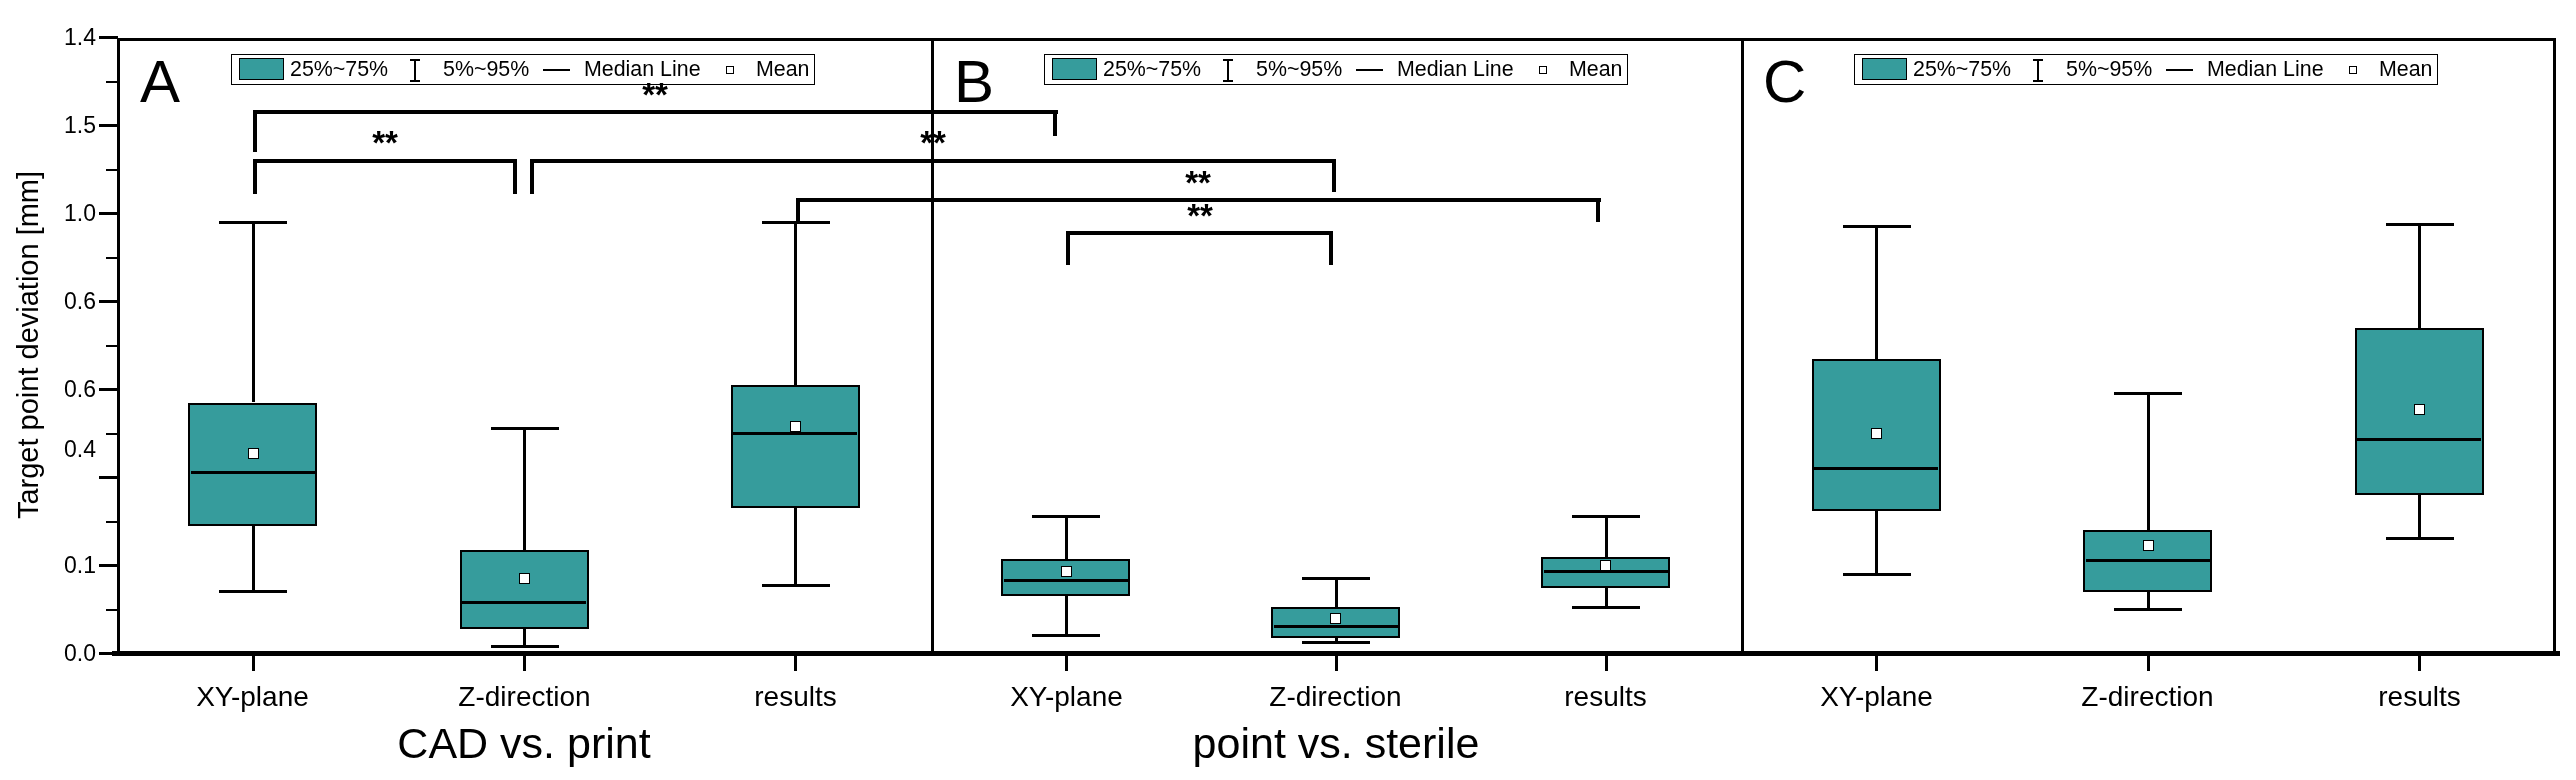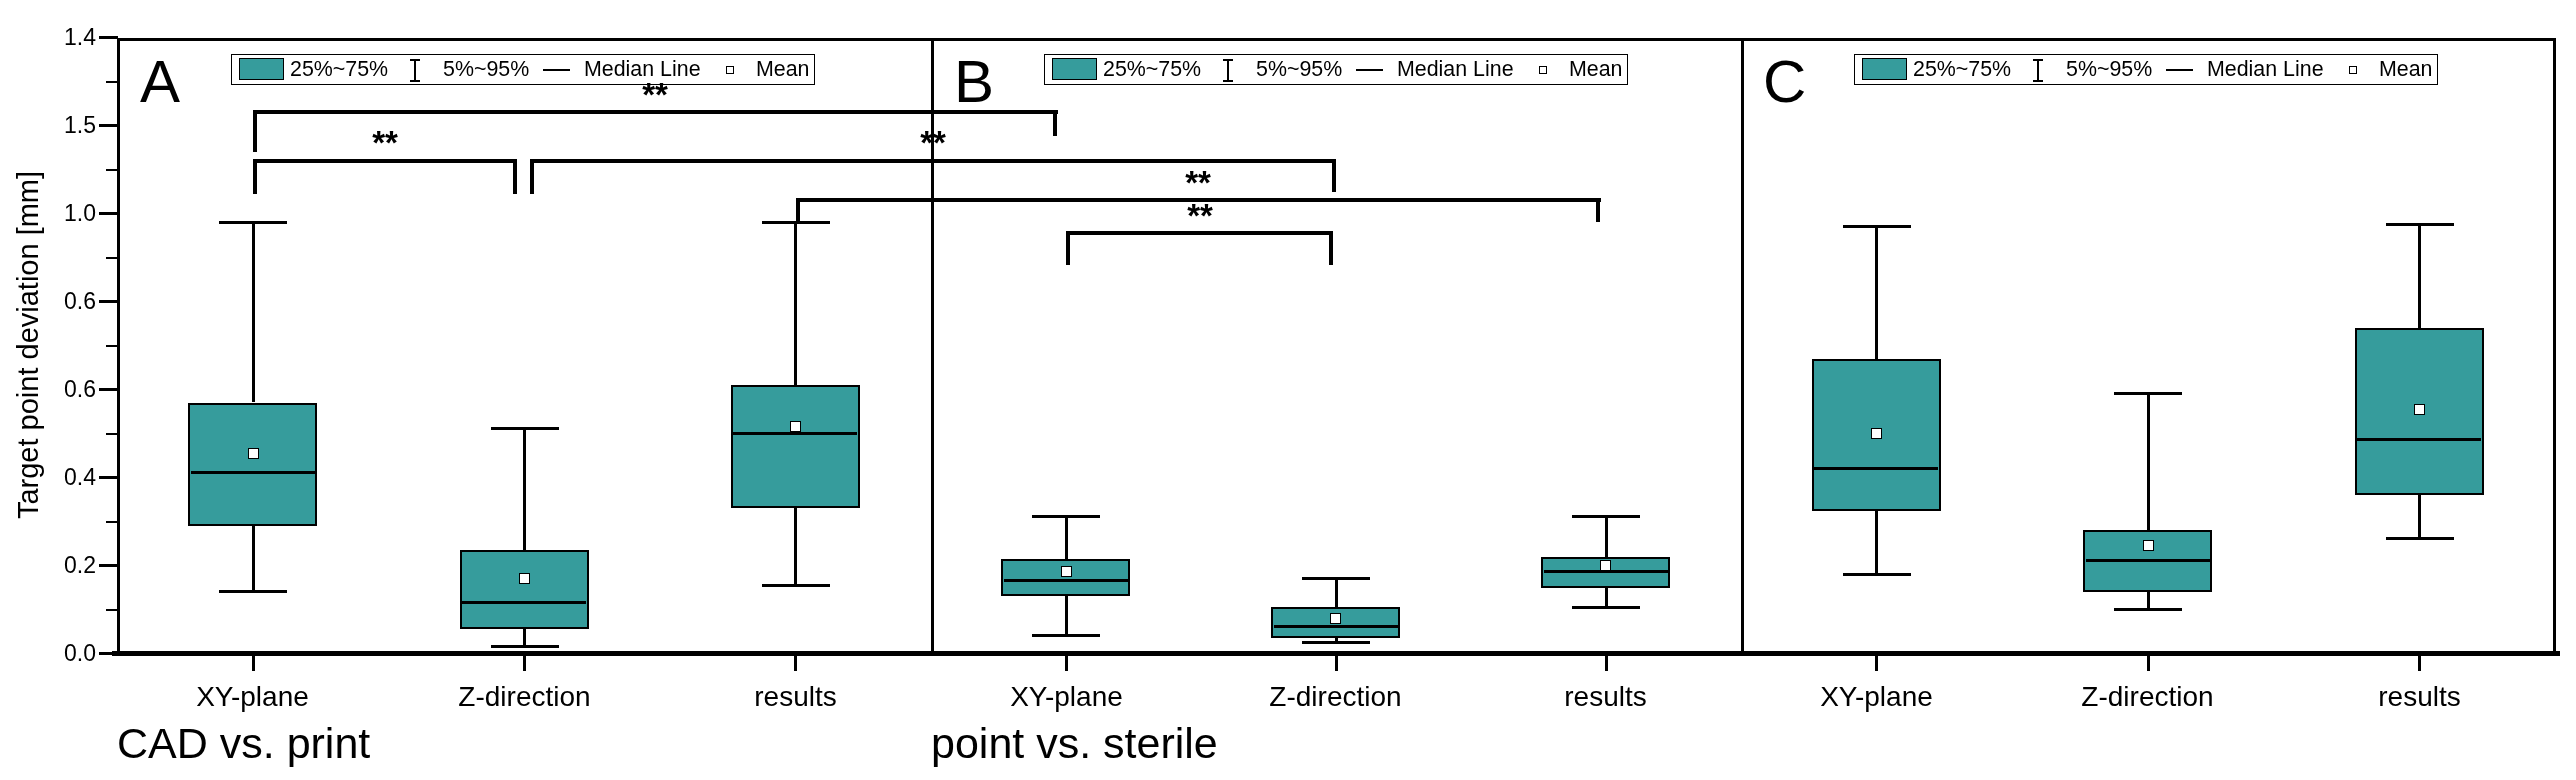--- a/index.html
+++ b/index.html
@@ -2,21 +2,21 @@
 <html style="font-size:13.7px"><head>
 <meta charset="utf-8">
 <style>
   html,body{margin:0;padding:0;background:#fff;}
   #figure{position:relative;width:2576px;height:780px;background:#ffffff;
           font-family:"Liberation Sans","DejaVu Sans",sans-serif;color:#000;overflow:hidden;}
   .abs{position:absolute;}
   .line{position:absolute;background:#000;}
   .ylab{position:absolute;text-align:right;font-size:23px;line-height:27.4px;}
   .glab{position:absolute;text-align:center;font-size:28px;line-height:31px;}
-  .cap{position:absolute;font-size:43px;line-height:46px;}
+  .cap{position:absolute;text-align:center;font-size:43px;line-height:46px;}
   .pletter{position:absolute;font-size:60px;line-height:63px;font-weight:400;}
   .sig{position:absolute;text-align:center;font-size:33px;font-weight:bold;line-height:26px;}
   .legend{position:absolute;background:#fff;border:1.7px solid #000;box-sizing:border-box;}
   .legtext{position:absolute;font-size:21.4px;line-height:27.4px;top:0.9px;}
   .boxiqr{position:absolute;border:2.6px solid #000;box-sizing:border-box;}
   .meansq{position:absolute;width:11px;height:11px;border:1.7px solid #000;background:#fff;box-sizing:border-box;}
   .ytitle{position:absolute;text-align:center;font-size:29px;line-height:34px;transform:rotate(-90deg);}
 </style>
 </head>
 <body>
@@ -25,23 +25,23 @@
   <div class="ytitle" id="ytitle" style="width:515px;height:34px;left:-230px;top:328px;">Target point deviation [mm]</div>
 <div class="line" style="left: 117px; top: 38px; width: 2438px; height: 2.6px;"></div>
     <div class="line" style="left: 117px; top: 38px; width: 2.6px; height: 618px;"></div>
     <div class="line" style="left: 2553px; top: 38px; width: 2.6px; height: 618px;"></div>
     <div class="line" style="left: 112px; top: 651px; width: 2448px; height: 5.1px;"></div>
     <div class="line" style="left: 931px; top: 38px; width: 2.6px; height: 616px;"></div>
     <div class="line" style="left: 1741px; top: 38px; width: 2.6px; height: 616px;"></div>
     <div class="line" style="left: 99px; top: 652px; width: 19px; height: 2.6px;"></div>
     <div class="ylab" style="left: 0px; width: 96px; top: 640px;">0.0</div>
     <div class="line" style="left: 99px; top: 564px; width: 19px; height: 2.6px;"></div>
-    <div class="ylab" style="left: 0px; width: 96px; top: 552px;">0.2</div>
+    <div class="ylab" style="left: 0px; width: 96px; top: 552px;">0.1</div>
     <div class="line" style="left: 99px; top: 476px; width: 19px; height: 2.6px;"></div>
-    <div class="ylab" style="left: 0px; width: 96px; top: 464px;">0.4</div>
+    <div class="ylab" style="left: 0px; width: 96px; top: 436px;">0.4</div>
     <div class="line" style="left: 99px; top: 388px; width: 19px; height: 2.6px;"></div>
     <div class="ylab" style="left: 0px; width: 96px; top: 376px;">0.6</div>
     <div class="line" style="left: 99px; top: 300px; width: 19px; height: 2.6px;"></div>
     <div class="ylab" style="left: 0px; width: 96px; top: 288px;">0.6</div>
     <div class="line" style="left: 99px; top: 212px; width: 19px; height: 2.6px;"></div>
     <div class="ylab" style="left: 0px; width: 96px; top: 200px;">1.0</div>
     <div class="line" style="left: 99px; top: 124px; width: 19px; height: 2.6px;"></div>
     <div class="ylab" style="left: 0px; width: 96px; top: 112px;">1.5</div>
     <div class="line" style="left: 99px; top: 36px; width: 19px; height: 2.6px;"></div>
     <div class="ylab" style="left: 0px; width: 96px; top: 24px;">1.4</div>

